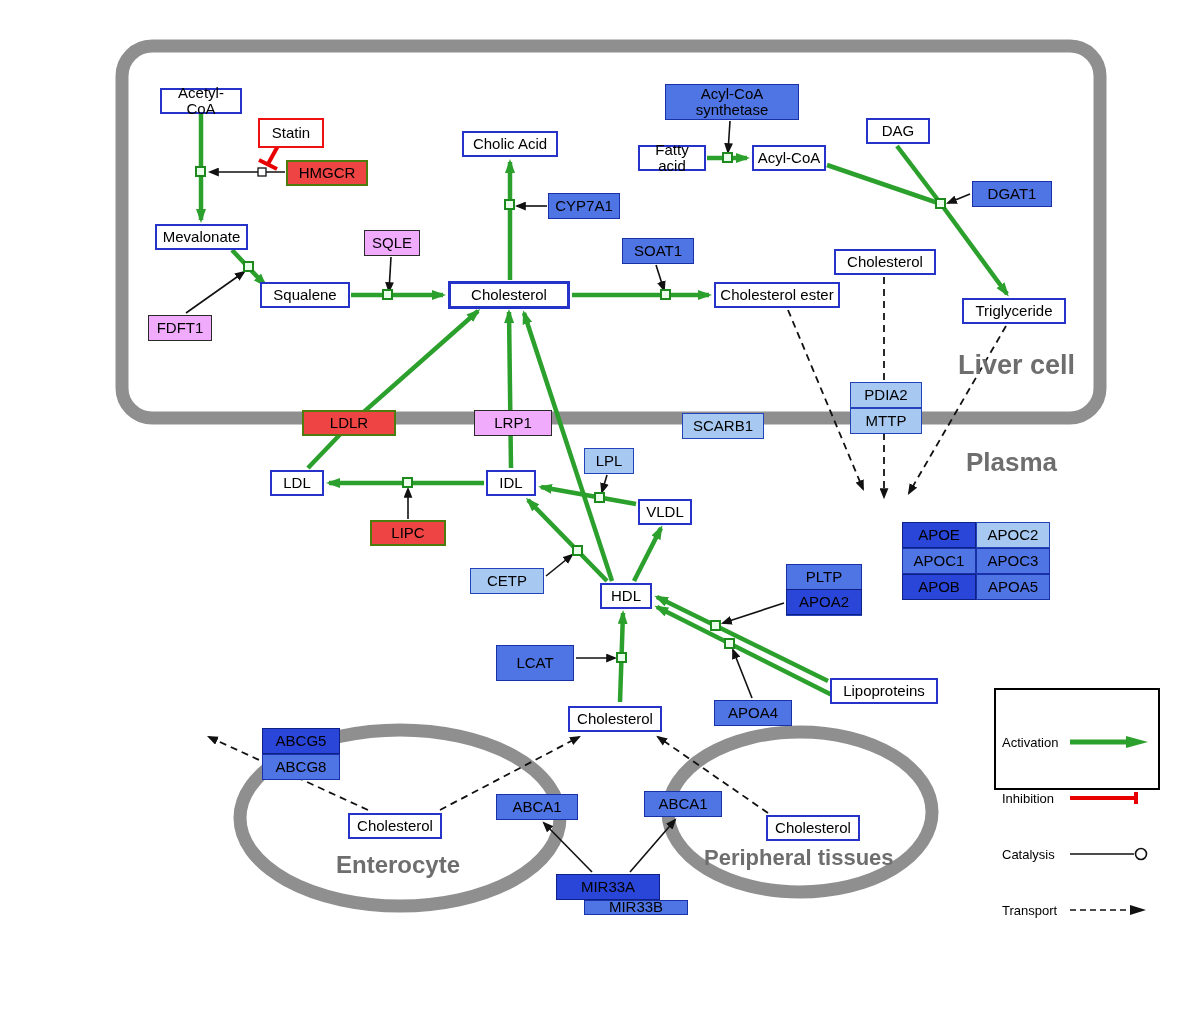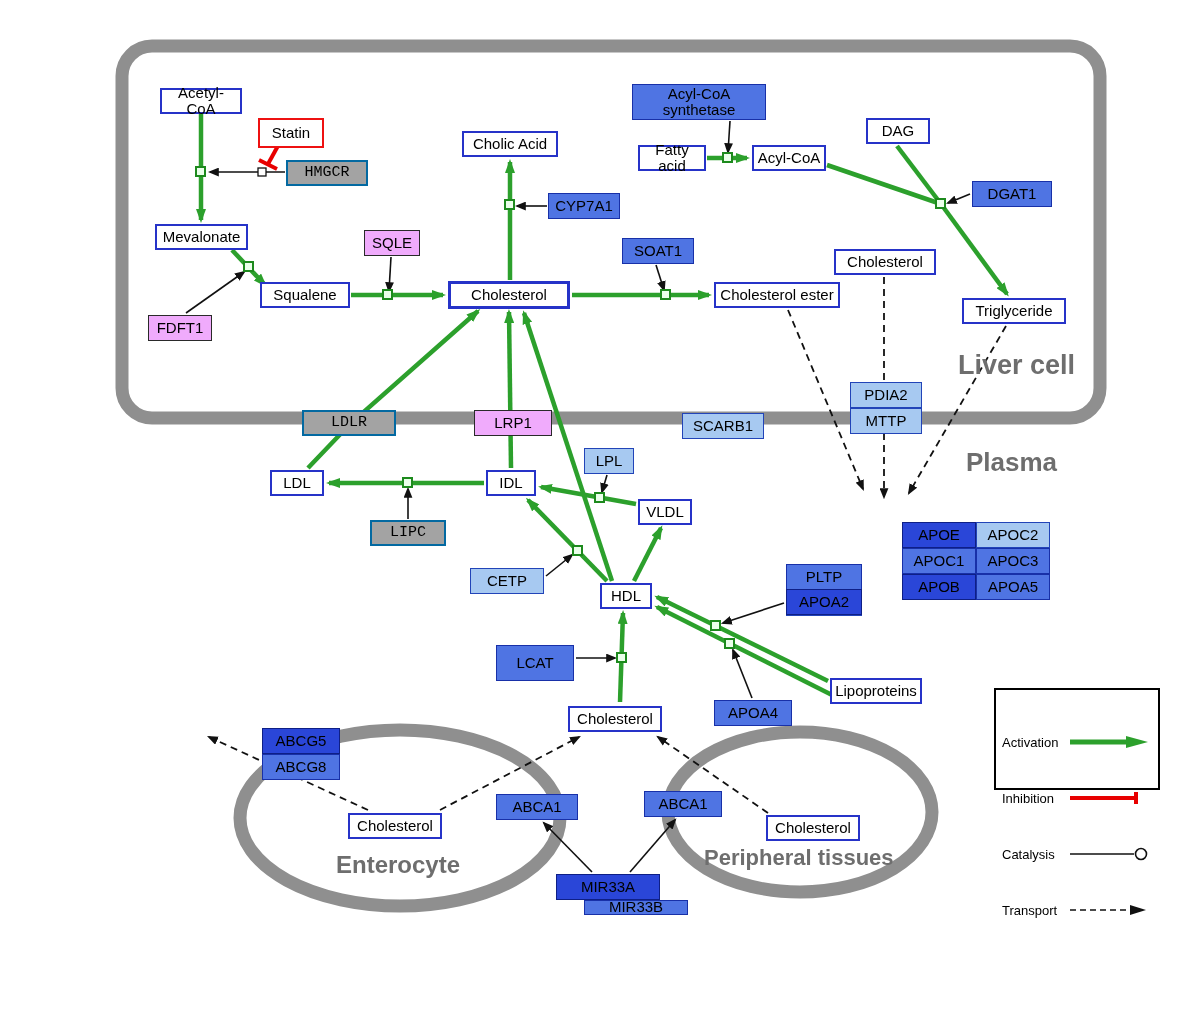--- a/index.html
+++ b/index.html
@@ -5,21 +5,21 @@
   html,body{margin:0;padding:0;background:#fff;}
   #stage{position:relative;width:1200px;height:1013px;background:#fff;
          font-family:"Liberation Sans",sans-serif;overflow:hidden;}
   svg.layer{position:absolute;left:0;top:0;}
   .node{position:absolute;box-sizing:border-box;display:flex;align-items:center;
         justify-content:center;text-align:center;font-size:15px;color:#000;
         line-height:1.08;padding:1px 2px;}
   .v-white{background:#fff;border:2px solid #2633c8;}
   .v-hub{background:#fff;border:3px solid #2633c8;}
   .v-red{background:#fff;border:2.5px solid #ee1111;}
-  .v-yellow{background:#a3a3a3;border:2px solid #0369a1;font-family:Liberation Mono, monospace;}
+  .v-yellow{background:#ef4444;border:2px solid #4d7c0f;}
   .v-cream{background:#f0abfc;border:1.5px solid #2a2a2a;}
   .v-bl{background:#a7c9f1;border:1.5px solid #2244b8;}
   .v-bm{background:#4f74e3;border:1.5px solid #1830a8;}
   .v-bd{background:#2a46d8;border:1.5px solid #0e1f86;}
   .comp-label{position:absolute;font-weight:bold;color:#6e6e6e;}
   .legend{position:absolute;left:994px;top:688px;width:166px;height:102px;
           background:#fff;border:2px solid #000;box-sizing:border-box;
           display:flex;flex-direction:column;justify-content:space-around;
           padding:4px 6px;}
   .legend-row{display:flex;align-items:center;justify-content:space-between;
@@ -123,21 +123,21 @@
   <div class="node v-yellow" style="left:286px;top:160px;width:82px;height:26px">HMGCR</div>
   <div class="node v-white" style="left:155px;top:224px;width:93px;height:26px">Mevalonate</div>
   <div class="node v-cream" style="left:364px;top:230px;width:56px;height:26px">SQLE</div>
   <div class="node v-white" style="left:260px;top:282px;width:90px;height:26px">Squalene</div>
   <div class="node v-cream" style="left:148px;top:315px;width:64px;height:26px">FDFT1</div>
   <div class="node v-hub" style="left:448px;top:281px;width:122px;height:28px">Cholesterol</div>
   <div class="node v-white" style="left:462px;top:131px;width:96px;height:26px">Cholic Acid</div>
   <div class="node v-bm" style="left:548px;top:193px;width:72px;height:26px">CYP7A1</div>
   <div class="node v-bm" style="left:622px;top:238px;width:72px;height:26px">SOAT1</div>
   <div class="node v-white" style="left:714px;top:282px;width:126px;height:26px">Cholesterol ester</div>
-  <div class="node v-bm" style="left:632px;top:84px;width:134px;height:36px">Acyl-CoA synthetase</div>
+  <div class="node v-bm" style="left:665px;top:84px;width:134px;height:36px">Acyl-CoA synthetase</div>
   <div class="node v-white" style="left:638px;top:145px;width:68px;height:26px">Fatty acid</div>
   <div class="node v-white" style="left:752px;top:145px;width:74px;height:26px">Acyl-CoA</div>
   <div class="node v-white" style="left:866px;top:118px;width:64px;height:26px">DAG</div>
   <div class="node v-bm" style="left:972px;top:181px;width:80px;height:26px">DGAT1</div>
   <div class="node v-white" style="left:834px;top:249px;width:102px;height:26px">Cholesterol</div>
   <div class="node v-white" style="left:962px;top:298px;width:104px;height:26px">Triglyceride</div>
 
   <div class="node v-yellow" style="left:302px;top:410px;width:94px;height:26px">LDLR</div>
   <div class="node v-cream" style="left:474px;top:410px;width:78px;height:26px">LRP1</div>
   <div class="node v-bl" style="left:682px;top:413px;width:82px;height:26px">SCARB1</div>
@@ -157,21 +157,21 @@
   <div class="node v-bd" style="left:786px;top:589px;width:76px;height:26px">APOA2</div>
 
   <div class="node v-bd" style="left:902px;top:522px;width:74px;height:26px">APOE</div>
   <div class="node v-bl" style="left:976px;top:522px;width:74px;height:26px">APOC2</div>
   <div class="node v-bm" style="left:902px;top:548px;width:74px;height:26px">APOC1</div>
   <div class="node v-bm" style="left:976px;top:548px;width:74px;height:26px">APOC3</div>
   <div class="node v-bd" style="left:902px;top:574px;width:74px;height:26px">APOB</div>
   <div class="node v-bm" style="left:976px;top:574px;width:74px;height:26px">APOA5</div>
 
   <div class="node v-bm" style="left:714px;top:700px;width:78px;height:26px">APOA4</div>
-  <div class="node v-white" style="left:830px;top:678px;width:92px;height:26px">Lipoproteins</div>
+  <div class="node v-white" style="left:830px;top:678px;width:108px;height:26px">Lipoproteins</div>
   <div class="node v-bm" style="left:496px;top:645px;width:78px;height:36px">LCAT</div>
   <div class="node v-white" style="left:568px;top:706px;width:94px;height:26px">Cholesterol</div>
 
   <div class="node v-bd" style="left:262px;top:728px;width:78px;height:26px">ABCG5</div>
   <div class="node v-bm" style="left:262px;top:754px;width:78px;height:26px">ABCG8</div>
   <div class="node v-white" style="left:348px;top:813px;width:94px;height:26px">Cholesterol</div>
   <div class="node v-bm" style="left:496px;top:794px;width:82px;height:26px">ABCA1</div>
   <div class="node v-bm" style="left:644px;top:791px;width:78px;height:26px">ABCA1</div>
   <div class="node v-white" style="left:766px;top:815px;width:94px;height:26px">Cholesterol</div>
   <div class="node v-bd" style="left:556px;top:874px;width:104px;height:26px">MIR33A</div>

